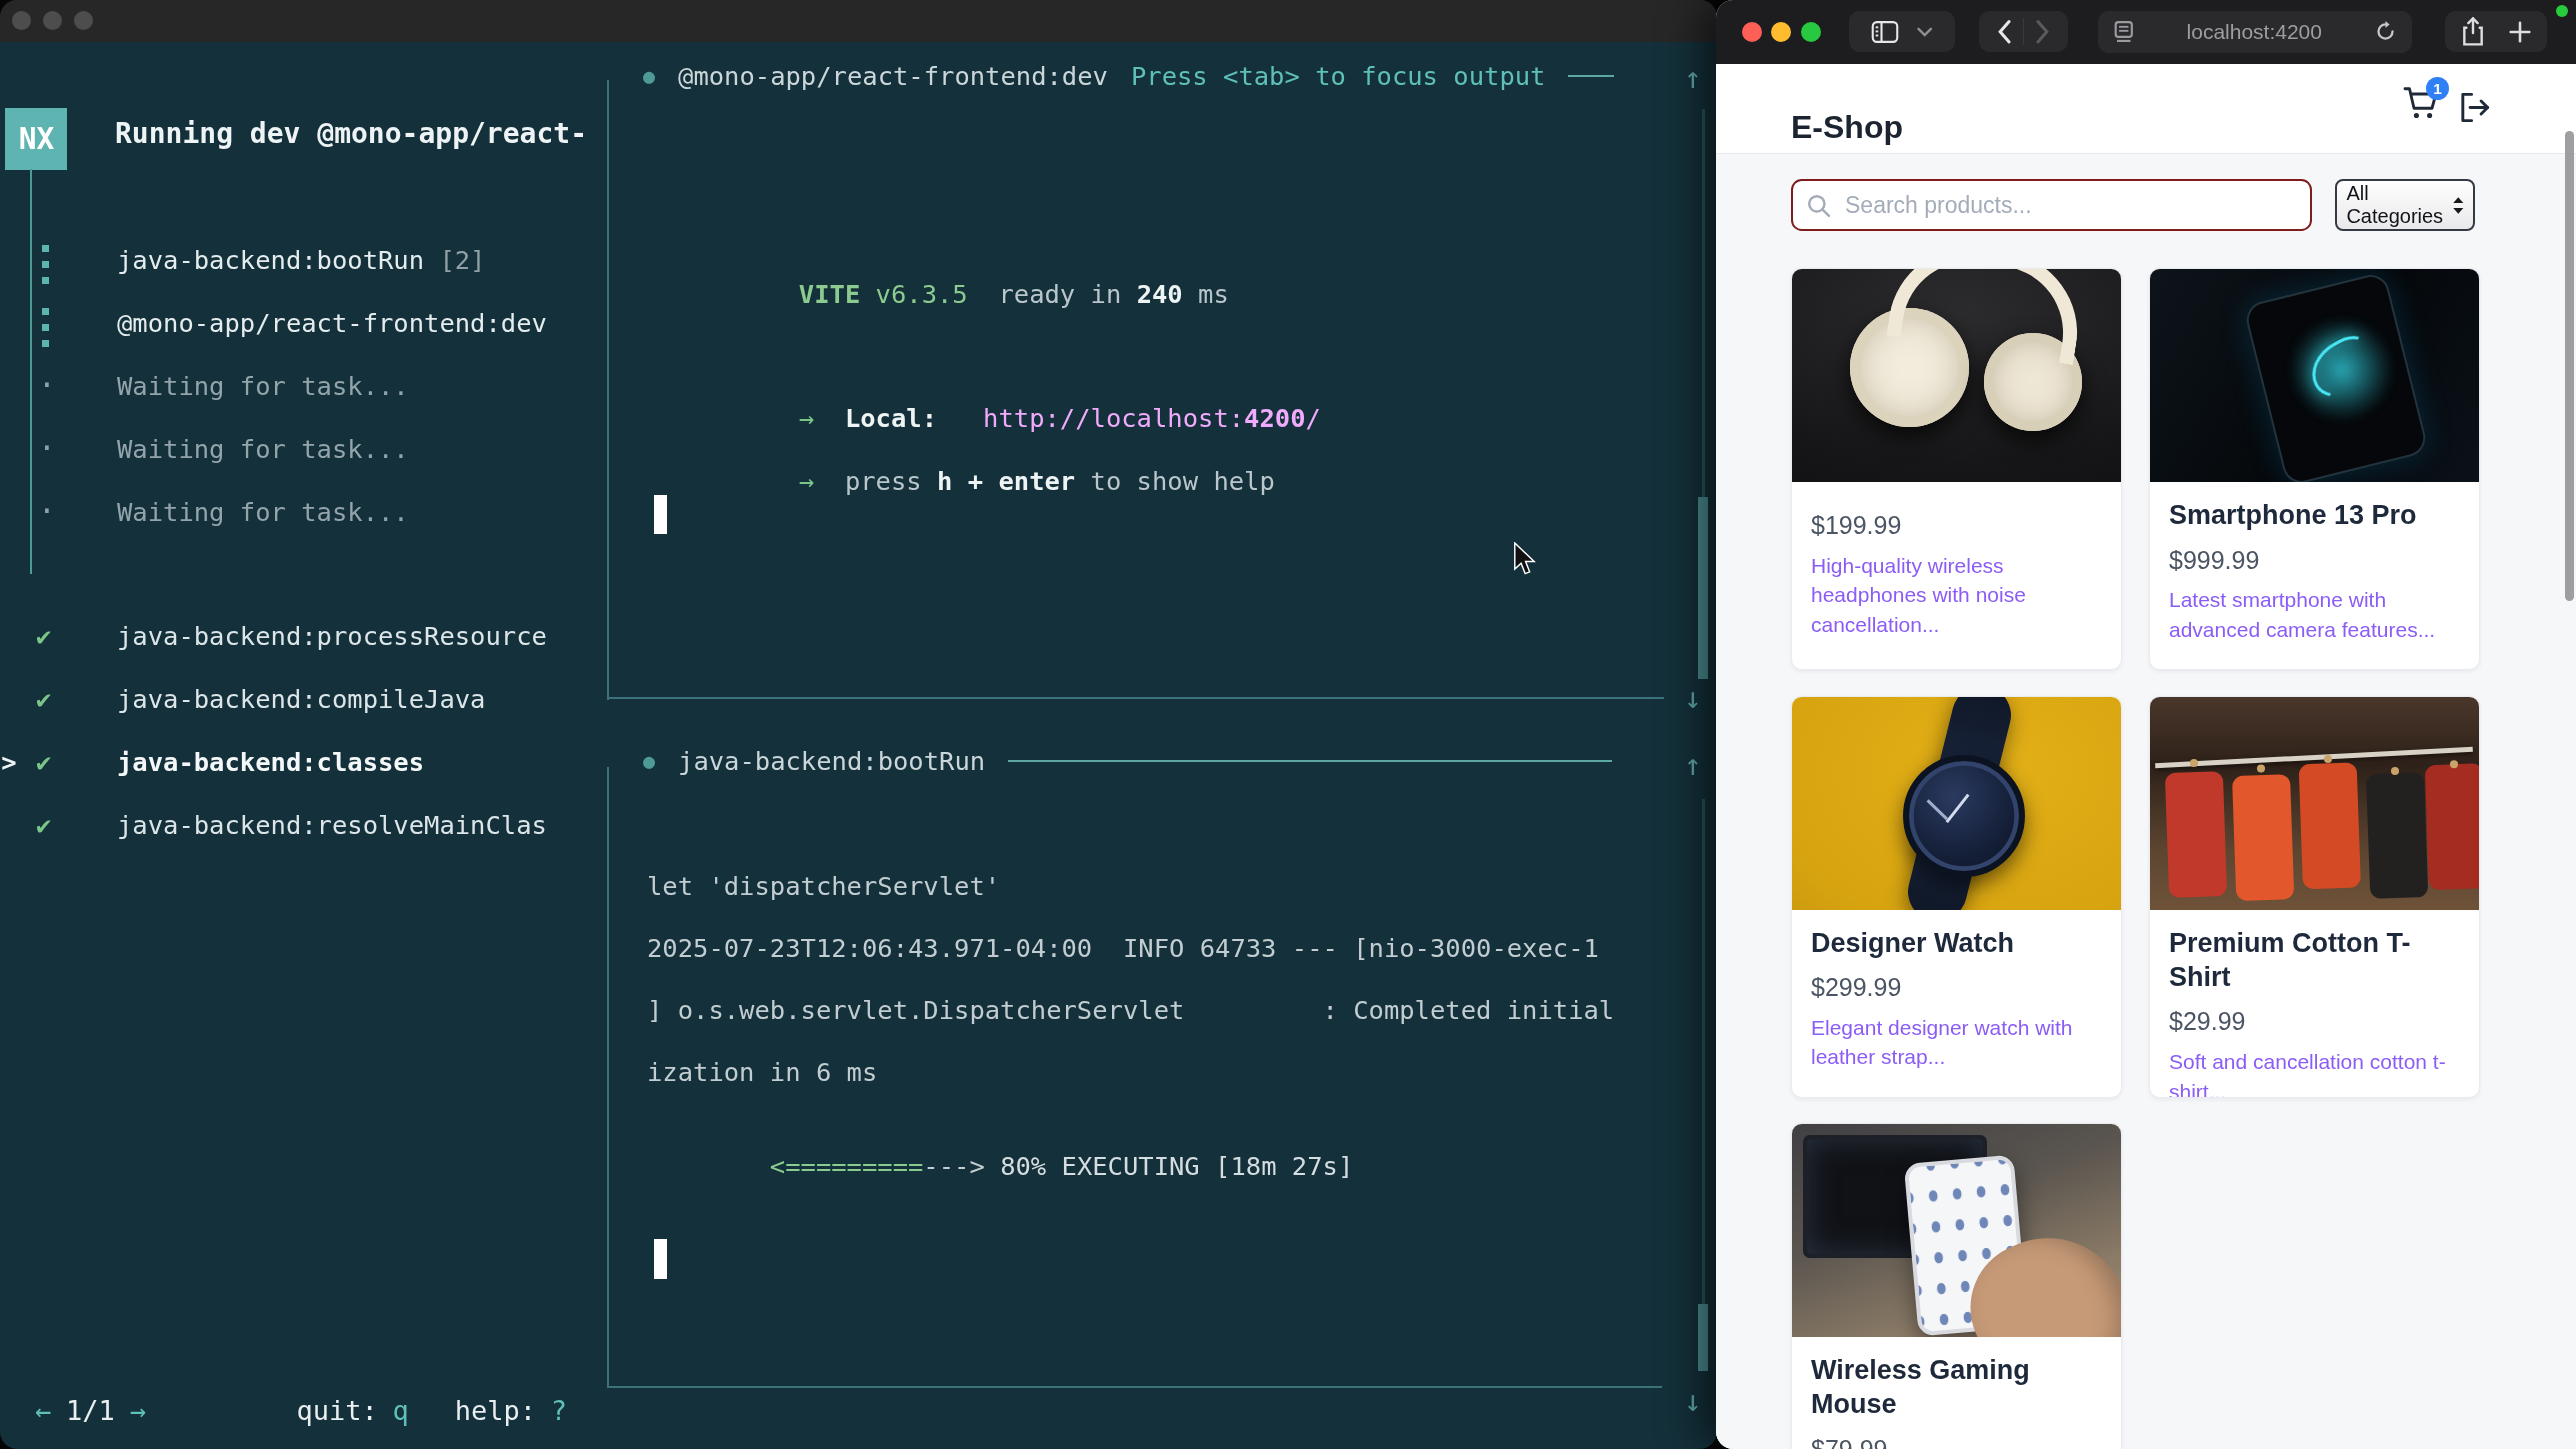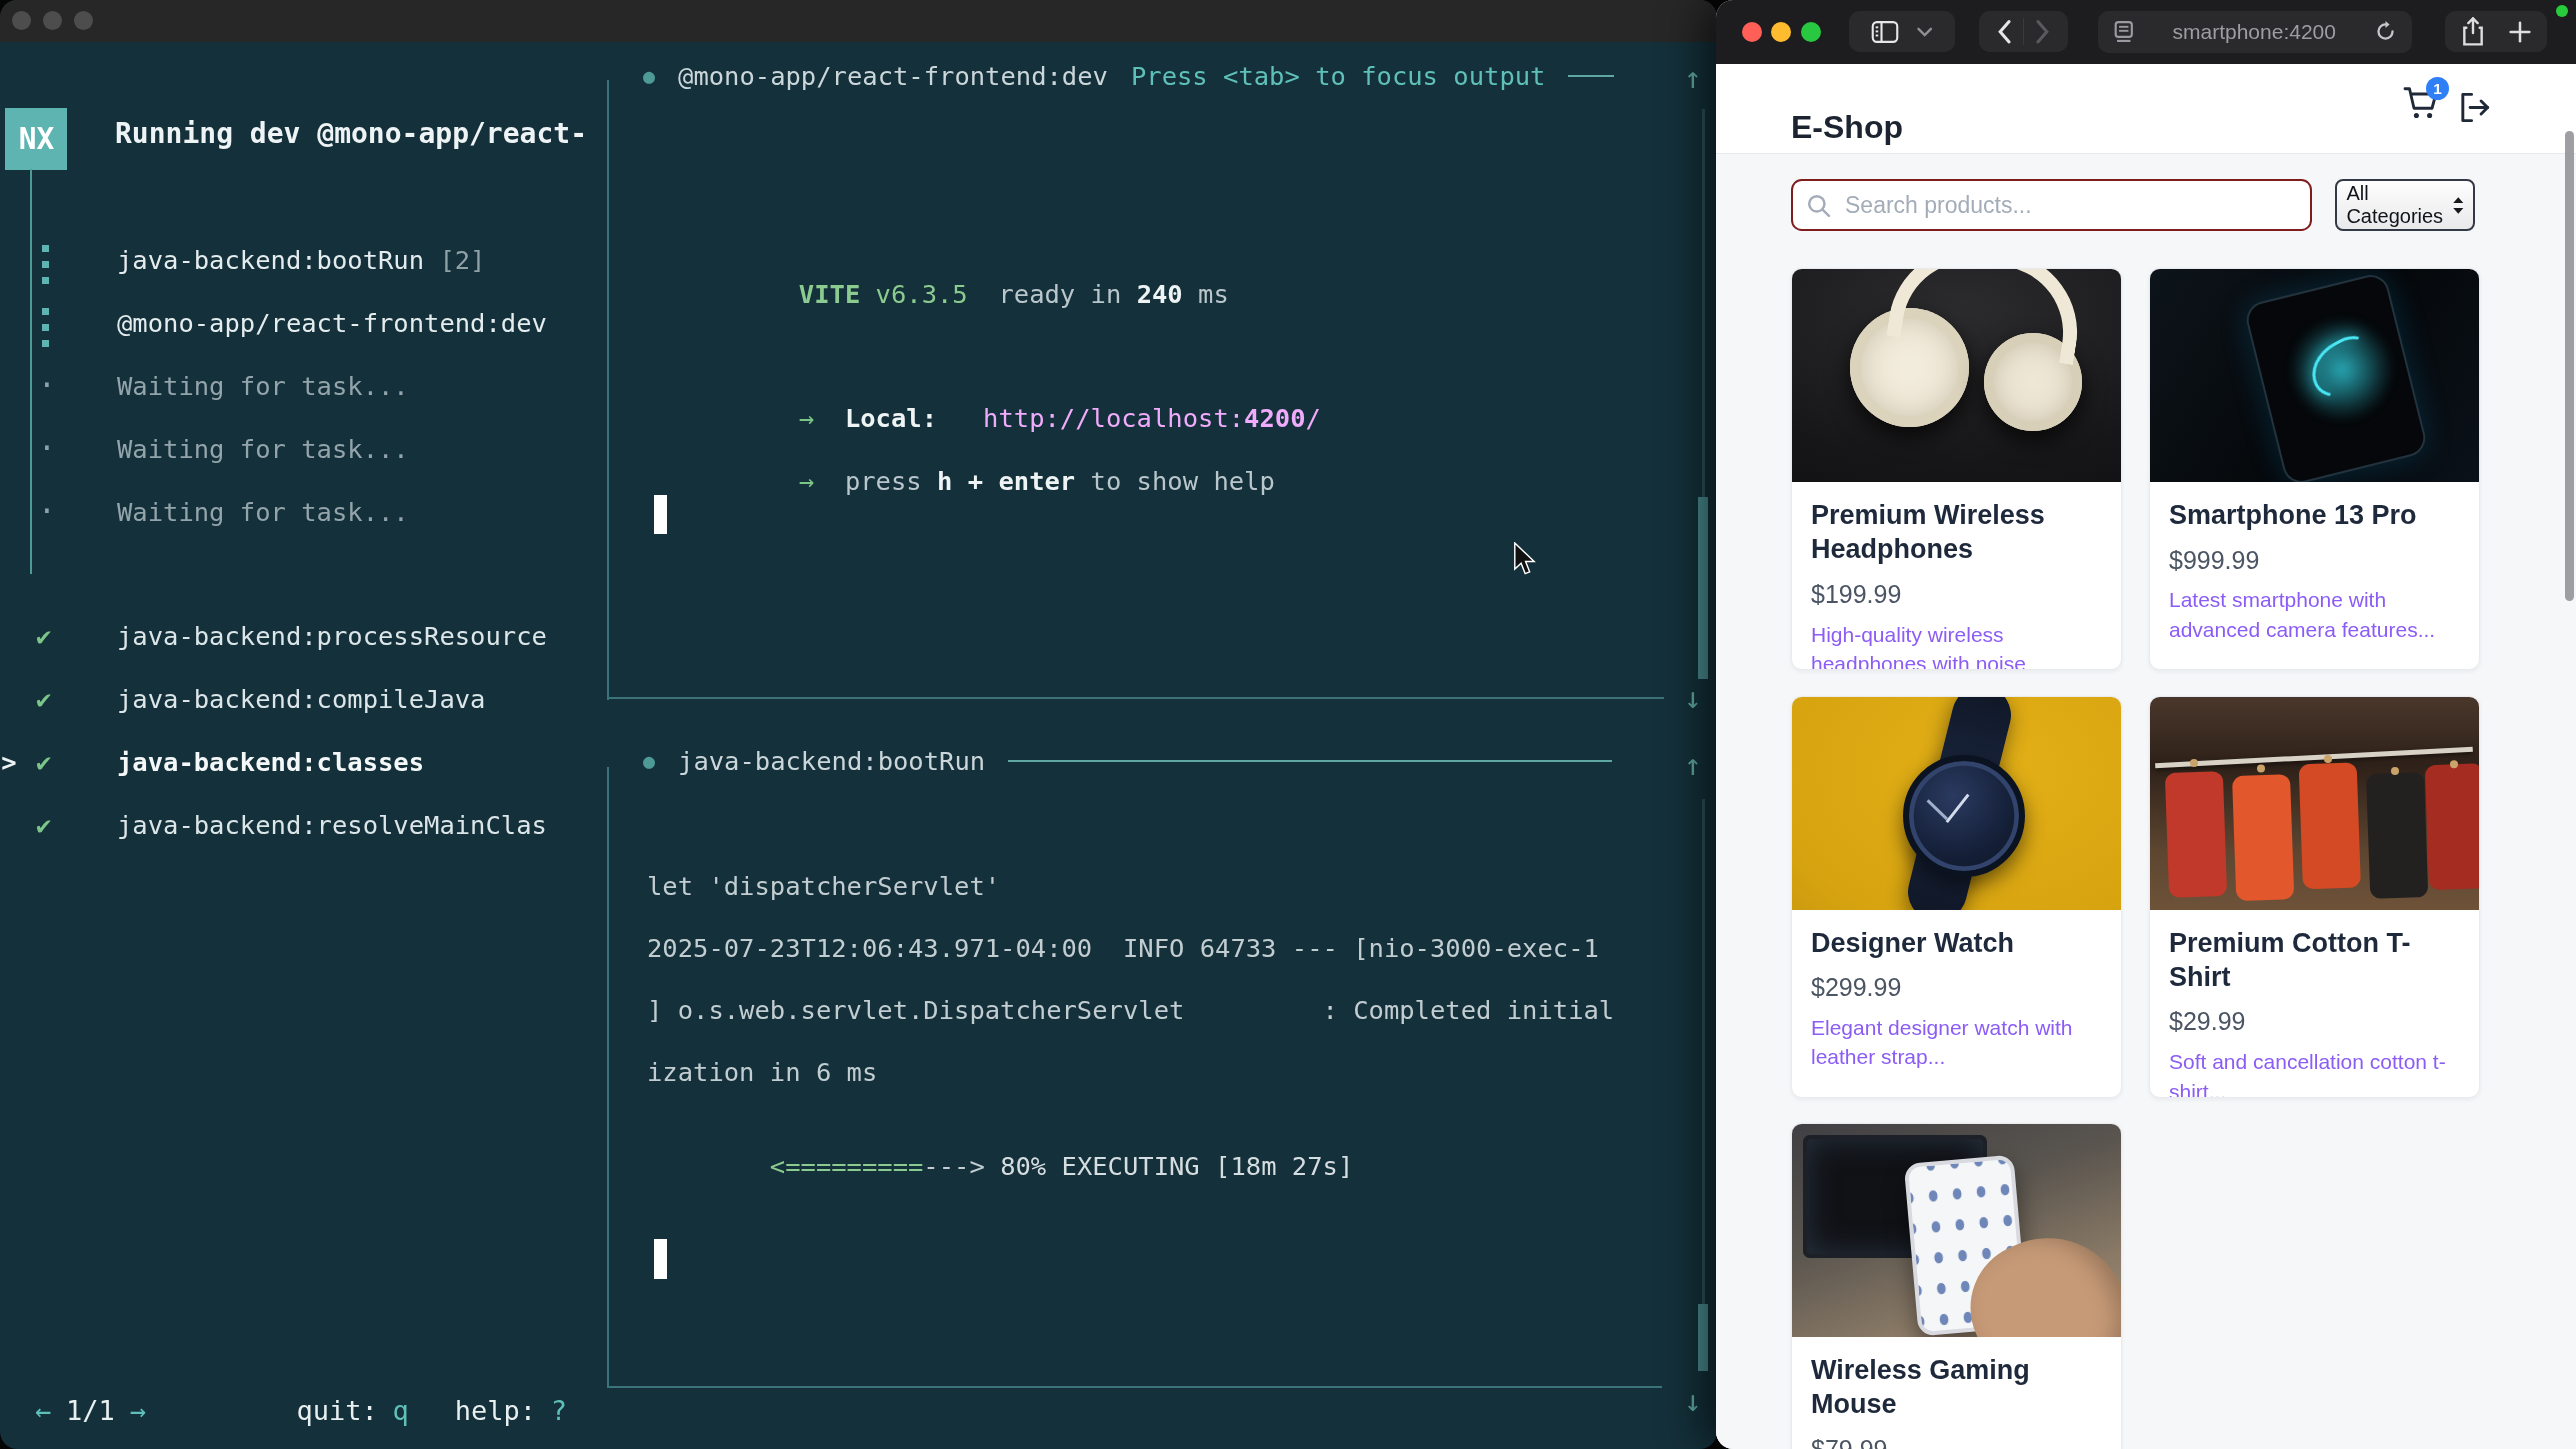--- a/index.html
+++ b/index.html
@@ -347,21 +347,21 @@
         </svg>
       </div>
 
       <div class="pill pill-address">
         <svg width="21.5" height="23" viewBox="0 0 16 17">
           <rect x="2" y="1.5" width="12" height="11" rx="2" fill="none" stroke="#9a9aa0" stroke-width="1.6"></rect>
           <line x1="4.5" y1="5" x2="11.5" y2="5" stroke="#9a9aa0" stroke-width="1.4"></line>
           <line x1="4.5" y1="8" x2="11.5" y2="8" stroke="#9a9aa0" stroke-width="1.4"></line>
           <line x1="3" y1="15.5" x2="13" y2="15.5" stroke="#9a9aa0" stroke-width="1.6"></line>
         </svg>
-        <span class="addr-text">smartphone:4200</span>
+        <span class="addr-text">localhost:4200</span>
         <svg width="23" height="23" viewBox="0 0 18 18">
           <path d="M14.5,9 A5.5,5.5 0 1 1 9,3.5" fill="none" stroke="#c7c7cb" stroke-width="1.8" stroke-linecap="round"></path>
           <path d="M9,0.8 L12.2,3.5 L9,6.2" fill="#c7c7cb"></path>
         </svg>
       </div>
 
       <div class="pill pill-actions">
         <svg width="24" height="29.5" viewBox="0 0 18 22">
           <path d="M9,1 L9,12" stroke="#dededf" stroke-width="1.8" fill="none" stroke-linecap="round"></path>
           <path d="M5.5,4.5 L9,1 L12.5,4.5" stroke="#dededf" stroke-width="1.8" fill="none" stroke-linecap="round"></path>
@@ -413,21 +413,20 @@
 
       <div class="grid">
 
           <article class="card">
             <div class="card-img img-headphones">
               <i class="s1"></i>
               <i class="s2"></i>
               <i class="s3"></i>
             </div>
             <div class="card-body">
-              <h3 class="card-title">Premium Wireless Headphones</h3>
               <div class="card-price">$199.99</div>
               <p class="card-desc">High-quality wireless headphones with noise cancellation...</p>
             </div>
           </article>
 
           <article class="card">
             <div class="card-img img-smartphone">
               <i class="s1"></i>
               <i class="s2"></i>
               <i class="s3"></i>

